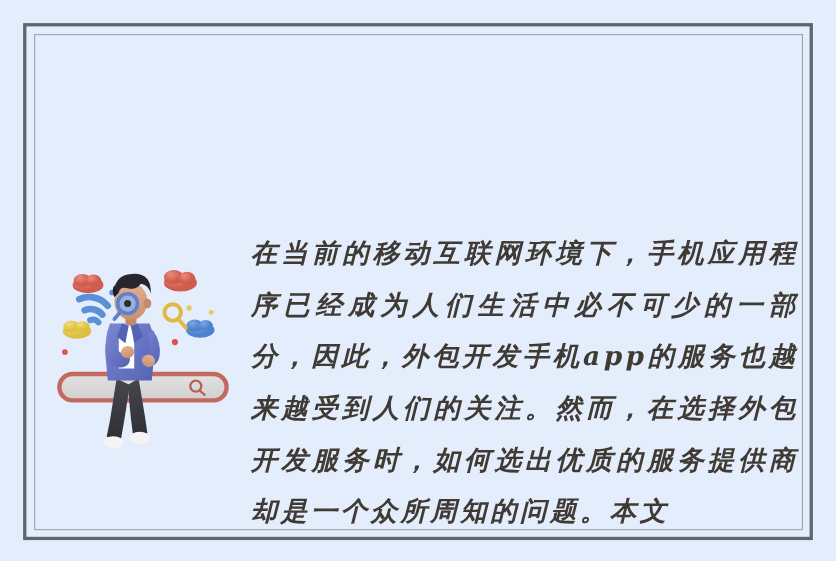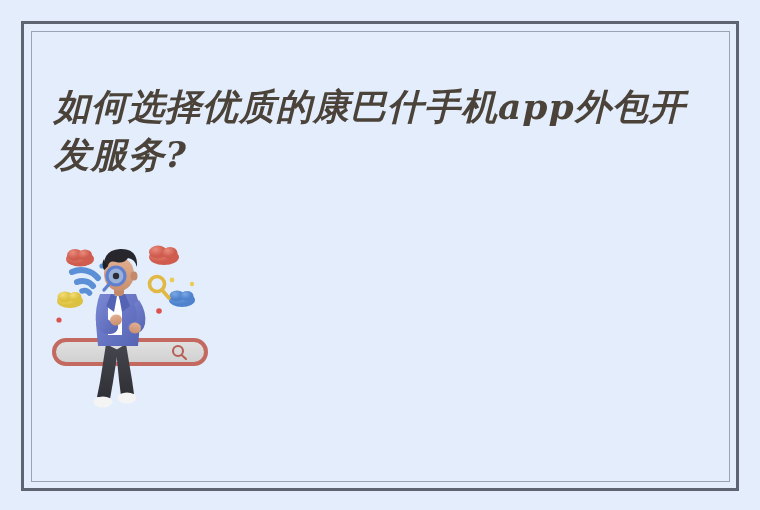--- a/index.html
+++ b/index.html
@@ -88,21 +88,20 @@
   .illustration svg { display: block; width: 100%; height: 100%; }
 </style>
 </head>
 <body>
 
 <div id="page">
 
   <div class="frame-outer"></div>
   <div class="frame-inner"></div>
 
-  <h1 class="title">如何选择优质的康巴什手机app外包开发服务?</h1>
 
   <div class="illustration">
     <svg viewBox="0 0 172 180" xmlns="http://www.w3.org/2000/svg" aria-hidden="true">
       <defs>
         <linearGradient id="gJacket" x1="0" y1="0" x2="1" y2="1">
           <stop offset="0%" stop-color="#7a88d4"></stop>
           <stop offset="100%" stop-color="#5563b4"></stop>
         </linearGradient>
         <linearGradient id="gPants" x1="0" y1="0" x2="0" y2="1">
           <stop offset="0%" stop-color="#46464e"></stop>
@@ -211,14 +210,15 @@
         <path d="M60 38 q-3 -6 0 -11 q2 8 4 7 z" fill="#1d1d22"></path>
 
         <circle cx="72" cy="44" r="9" fill="#8fb4e8" opacity="0.85"></circle>
         <circle cx="72" cy="44" r="9" stroke="#5f7fd0" stroke-width="3.2" fill="none"></circle>
         <circle cx="72" cy="44" r="3.2" fill="#2c2c33"></circle>
         <line x1="66" y1="51" x2="60" y2="58" stroke="#5f7fd0" stroke-width="3.4" stroke-linecap="round"></line>
       </g>
     </svg>
   </div>
 
+  <p class="article-body">在当前的移动互联网环境下，手机应用程序已经成为人们生活中必不可少的一部分，因此，外包开发手机app的服务也越来越受到人们的关注。然而，在选择外包开发服务时，如何选出优质的服务提供商却是一个众所周知的问题。本文</p>
 
 </div>
 
 </body></html>

